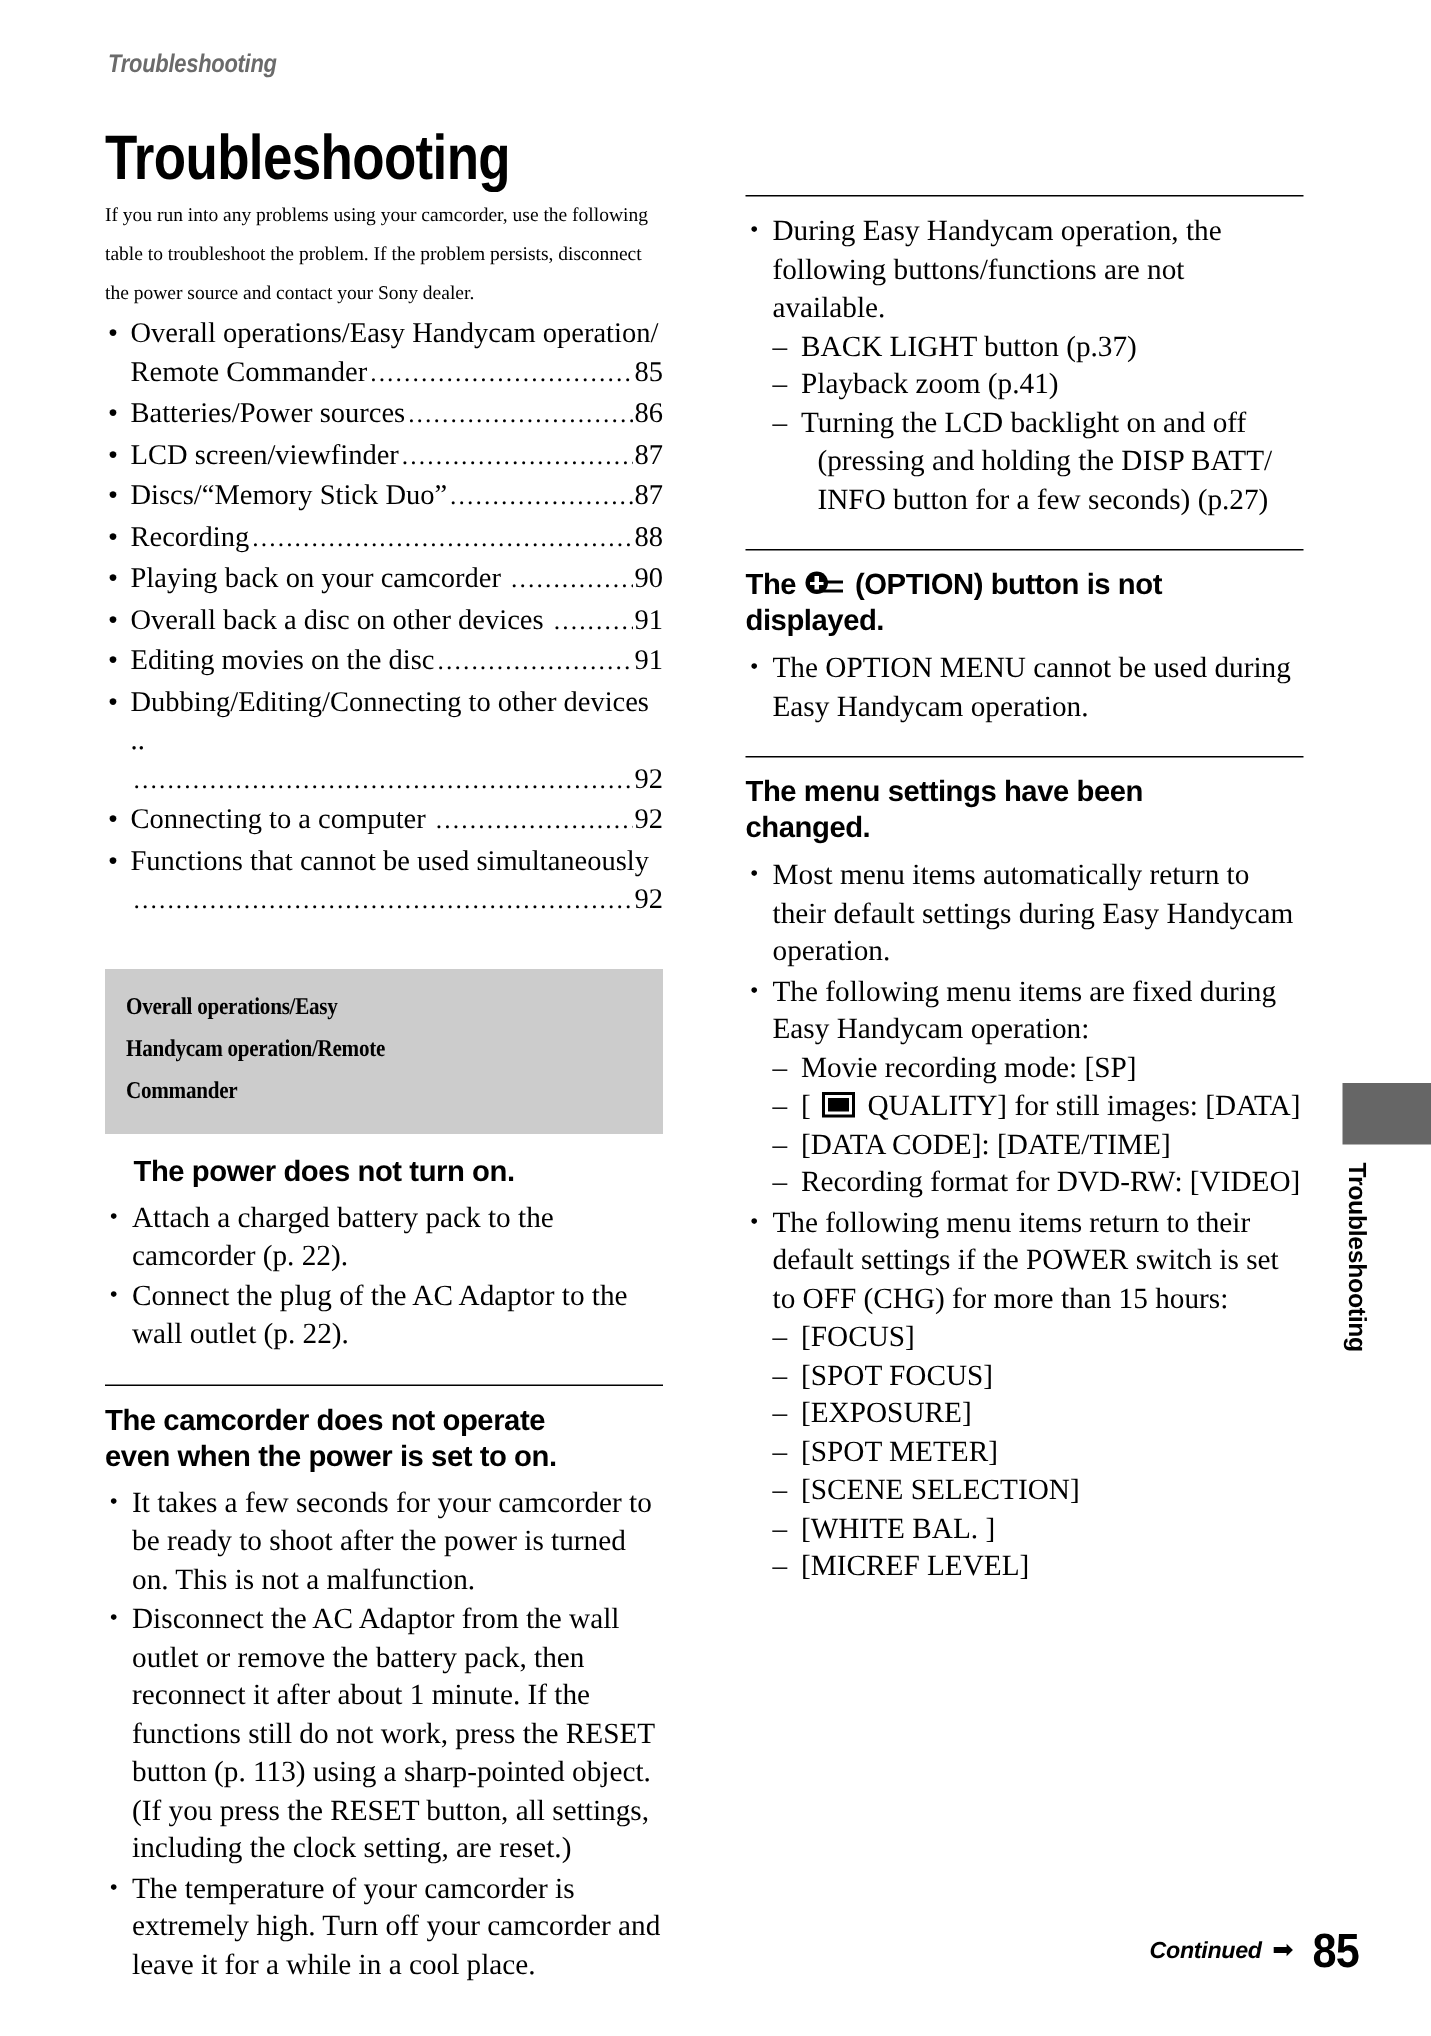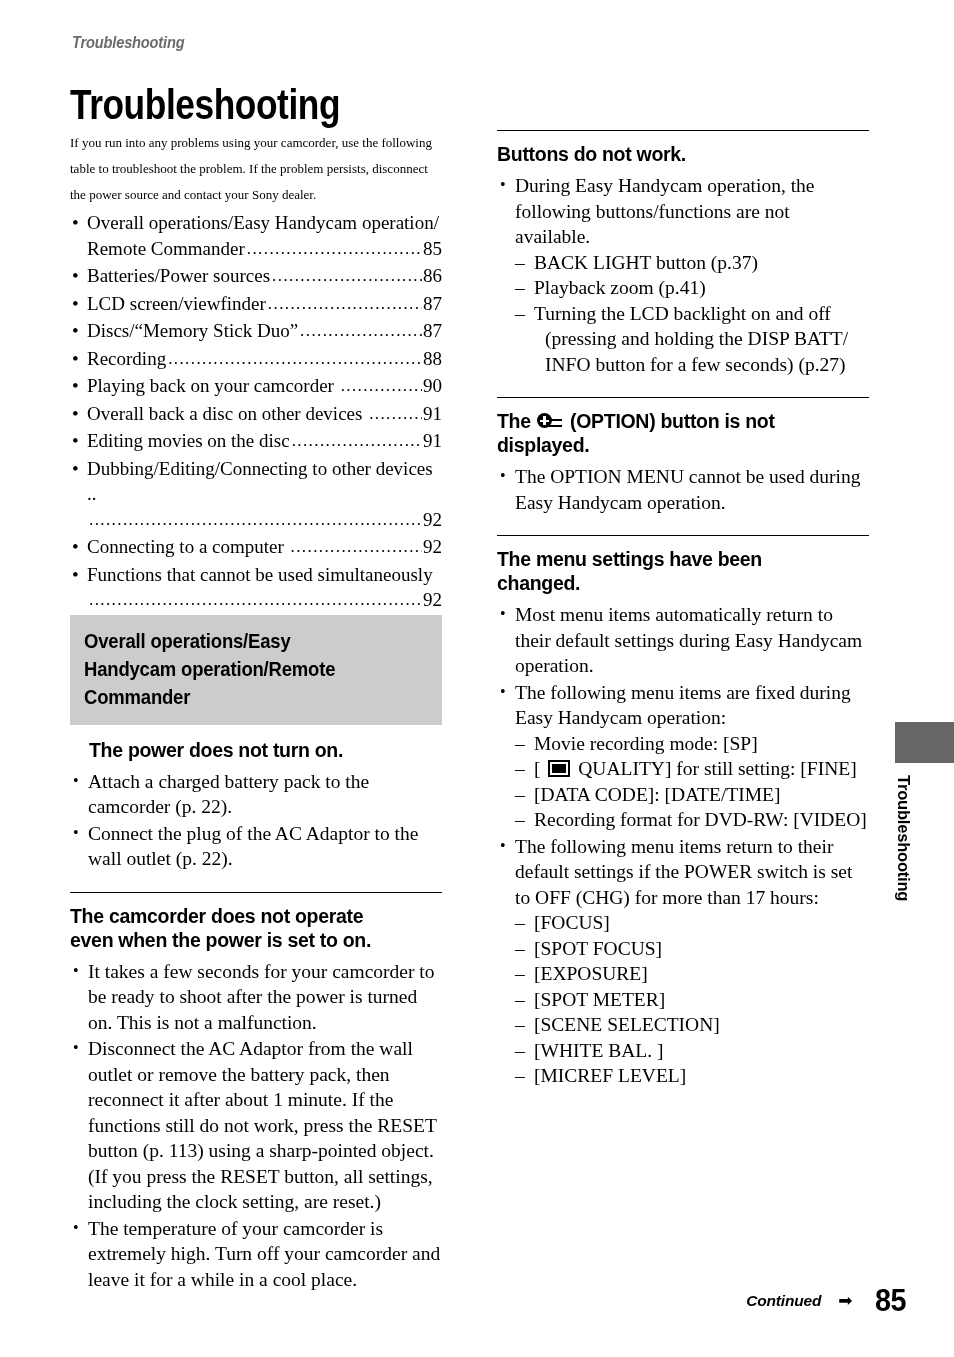--- a/index.html
+++ b/index.html
@@ -98,25 +98,25 @@
     letter-spacing: 1.4px;
     font-size: 17px;
     margin: 0 1px 0 2px;
     min-width: 6px;
   }
   .toc-page { white-space: pre; }
 
   
   .section-banner {
     background: #cccccc;
-    margin-top: 2px;
+    margin-top: 33px;
     padding: 12px 14px 14px 14px;
-    font-family: Liberation Sans, sans-serif;
-    font-weight: bold;
-    font-size: 21px;
+    font-family: Liberation Serif, serif;
+    font-weight: bold;
+    font-size: 16px;
     line-height: 28px;
     letter-spacing: -0.2px;
     transform: scaleX(1);
   }
   .section-banner span { display: block; transform: scaleX(0.88); transform-origin: left center; }
 
   
   .rule {
     border: none;
     border-top: 1.6px solid #000;
@@ -259,21 +259,21 @@
     white-space: nowrap;
   }
 
   
   .footer {
     position: absolute;
     right: 44px;
     bottom: 38px;
     display: flex;
     align-items: center;
-    gap: 17px;
+    gap: 7px;
   }
   .footer .continued {
     font-family: "Liberation Sans", sans-serif;
     font-weight: bold;
     font-style: italic;
     font-size: 15.5px;
     letter-spacing: -0.2px;
   }
   .footer .arrow {
     font-size: 17px;
@@ -447,21 +447,20 @@
         </li>
       </ul>
     </div>
 
   </div>
 
   <div class="col col-right">
 
     <div>
       <hr class="rule" style="margin-top:0;">
-      <h2 class="subhead">Buttons do not work.</h2>
       <ul class="blist">
         <li>
           <span class="bullet">•</span>
           <span>During Easy Handycam operation, the following buttons/functions are not available.</span>
           <ul class="sublist">
             <li>
               <span class="dash">–</span>
               <span>BACK LIGHT button (p.37)</span>
             </li>
             <li>
@@ -507,36 +506,36 @@
 
         <li>
           <span class="bullet">•</span>
           <span>The following menu items are fixed during Easy Handycam operation:</span>
           <ul class="sublist">
             <li>
               <span class="dash">–</span>
               <span>Movie recording mode: [SP]</span>
             </li>
             <li>
-              <span class="dash">–</span><span>[ </span><span class="icon-quality"></span><span> QUALITY] for still setting: [FINE]</span>
+              <span class="dash">–</span><span>[ </span><span class="icon-quality"></span><span> QUALITY] for still images: [DATA]</span>
             </li>
             <li>
               <span class="dash">–</span>
               <span>[DATA CODE]: [DATE/TIME]</span>
             </li>
             <li>
               <span class="dash">–</span>
               <span>Recording format for DVD-RW: [VIDEO]</span>
             </li>
           </ul>
         </li>
 
         <li>
           <span class="bullet">•</span>
-          <span>The following menu items return to their default settings if the POWER switch is set to OFF (CHG) for more than 17 hours:</span>
+          <span>The following menu items return to their default settings if the POWER switch is set to OFF (CHG) for more than 15 hours:</span>
           <ul class="sublist">
             <li>
               <span class="dash">–</span>
               <span>[FOCUS]</span>
             </li>
             <li>
               <span class="dash">–</span>
               <span>[SPOT FOCUS]</span>
             </li>
             <li>

